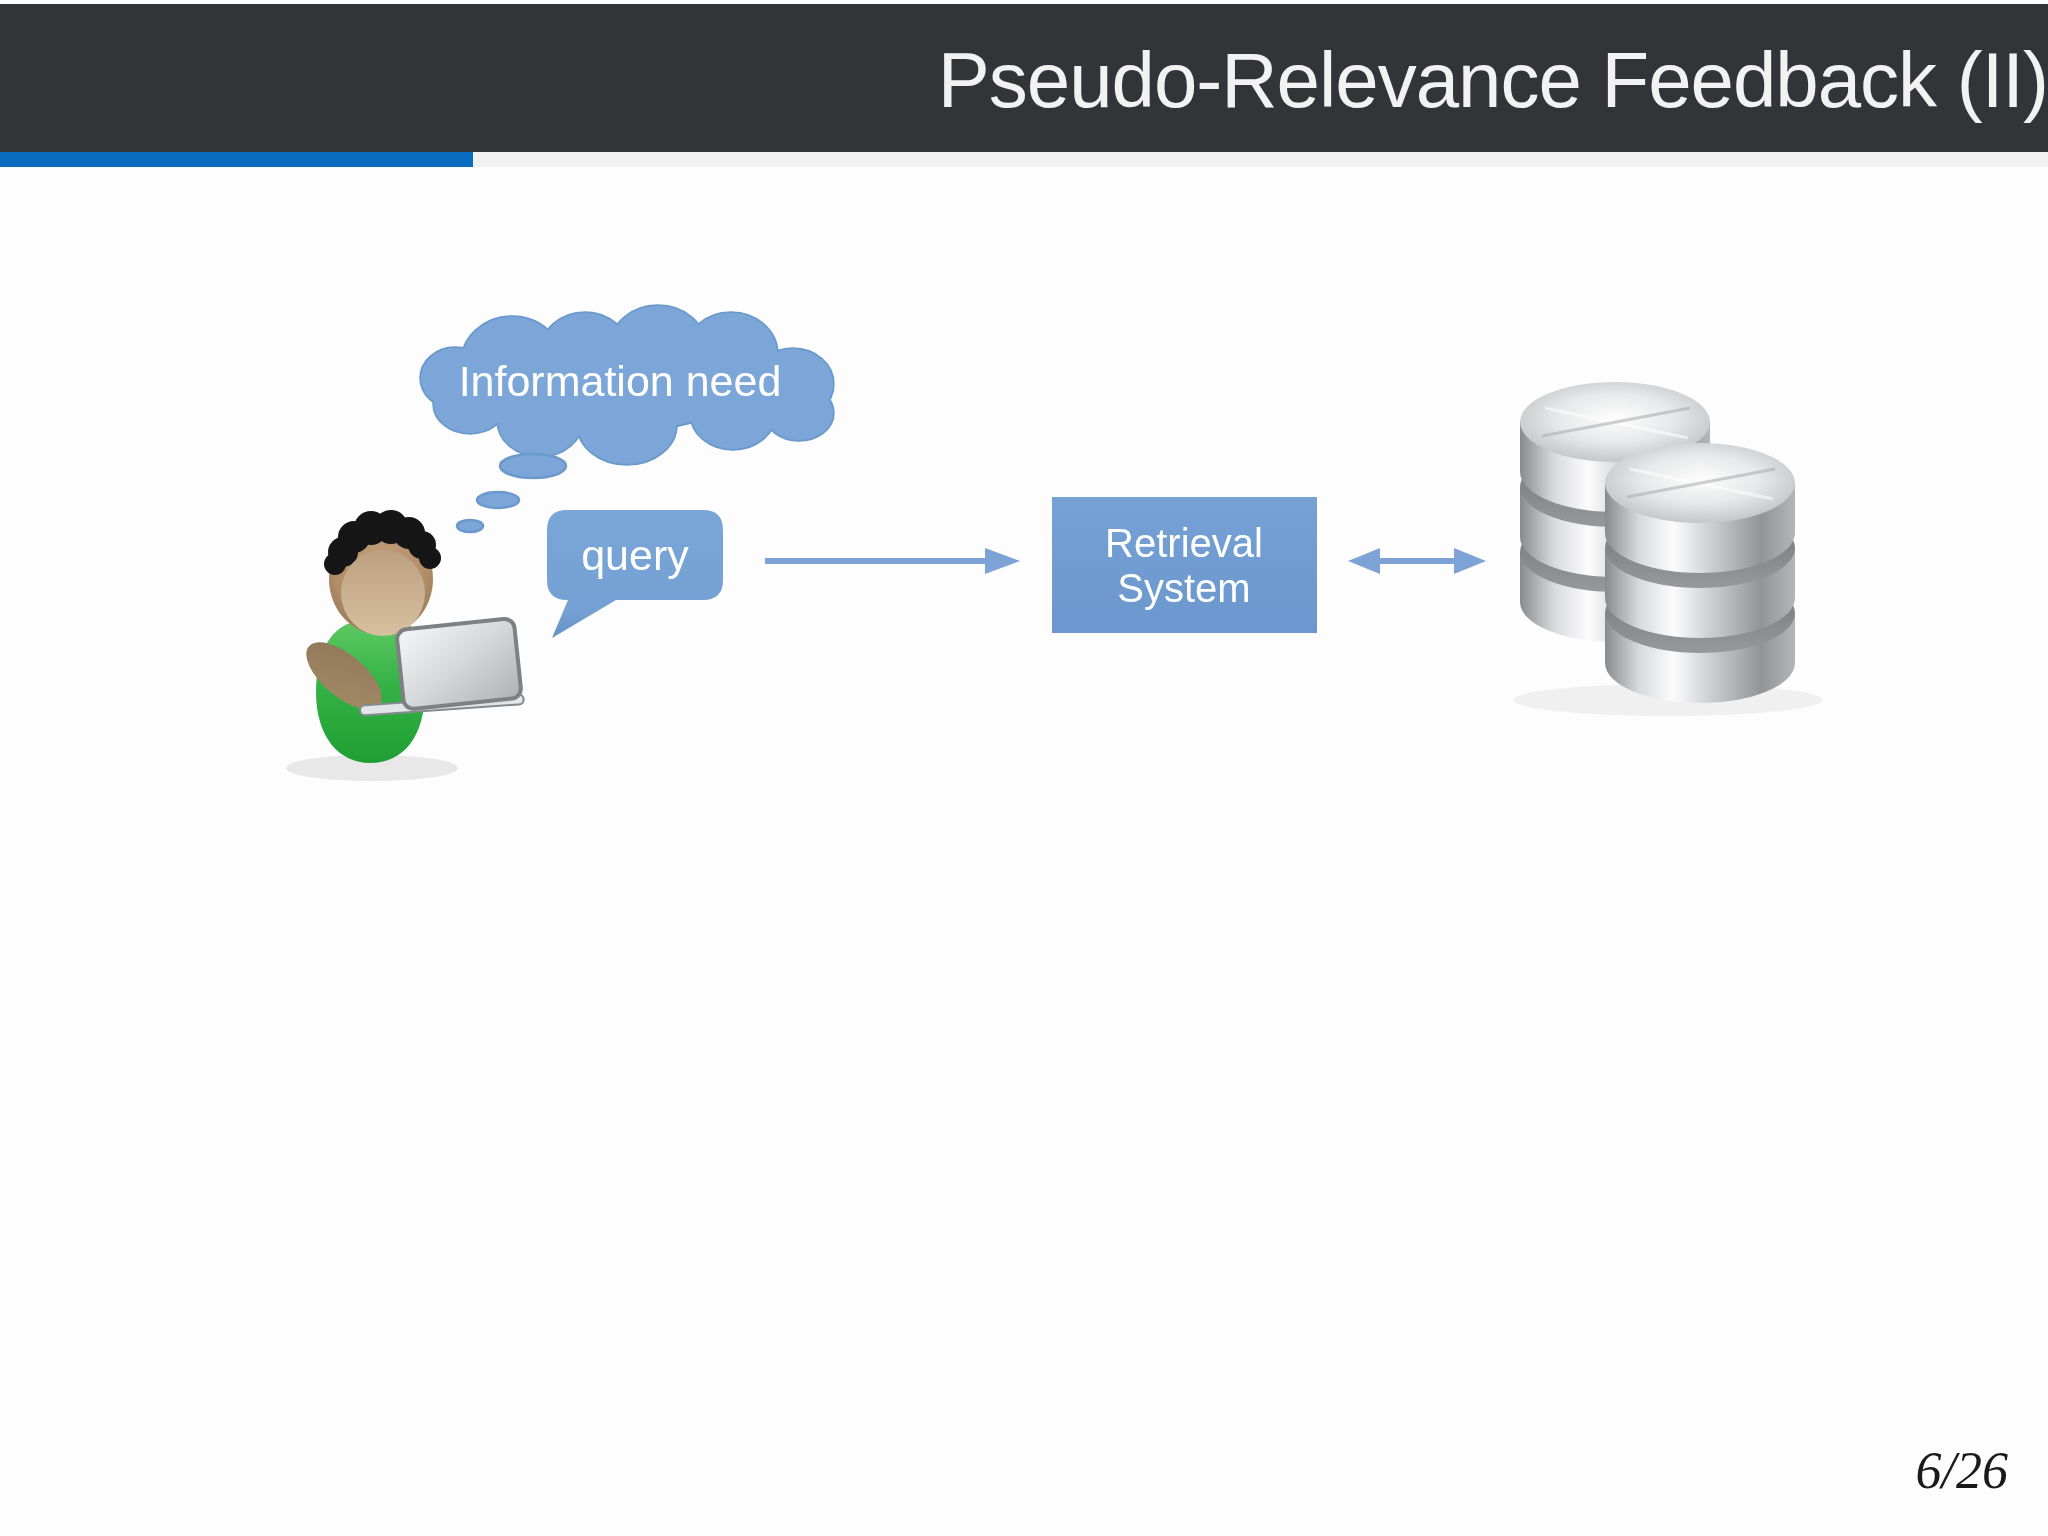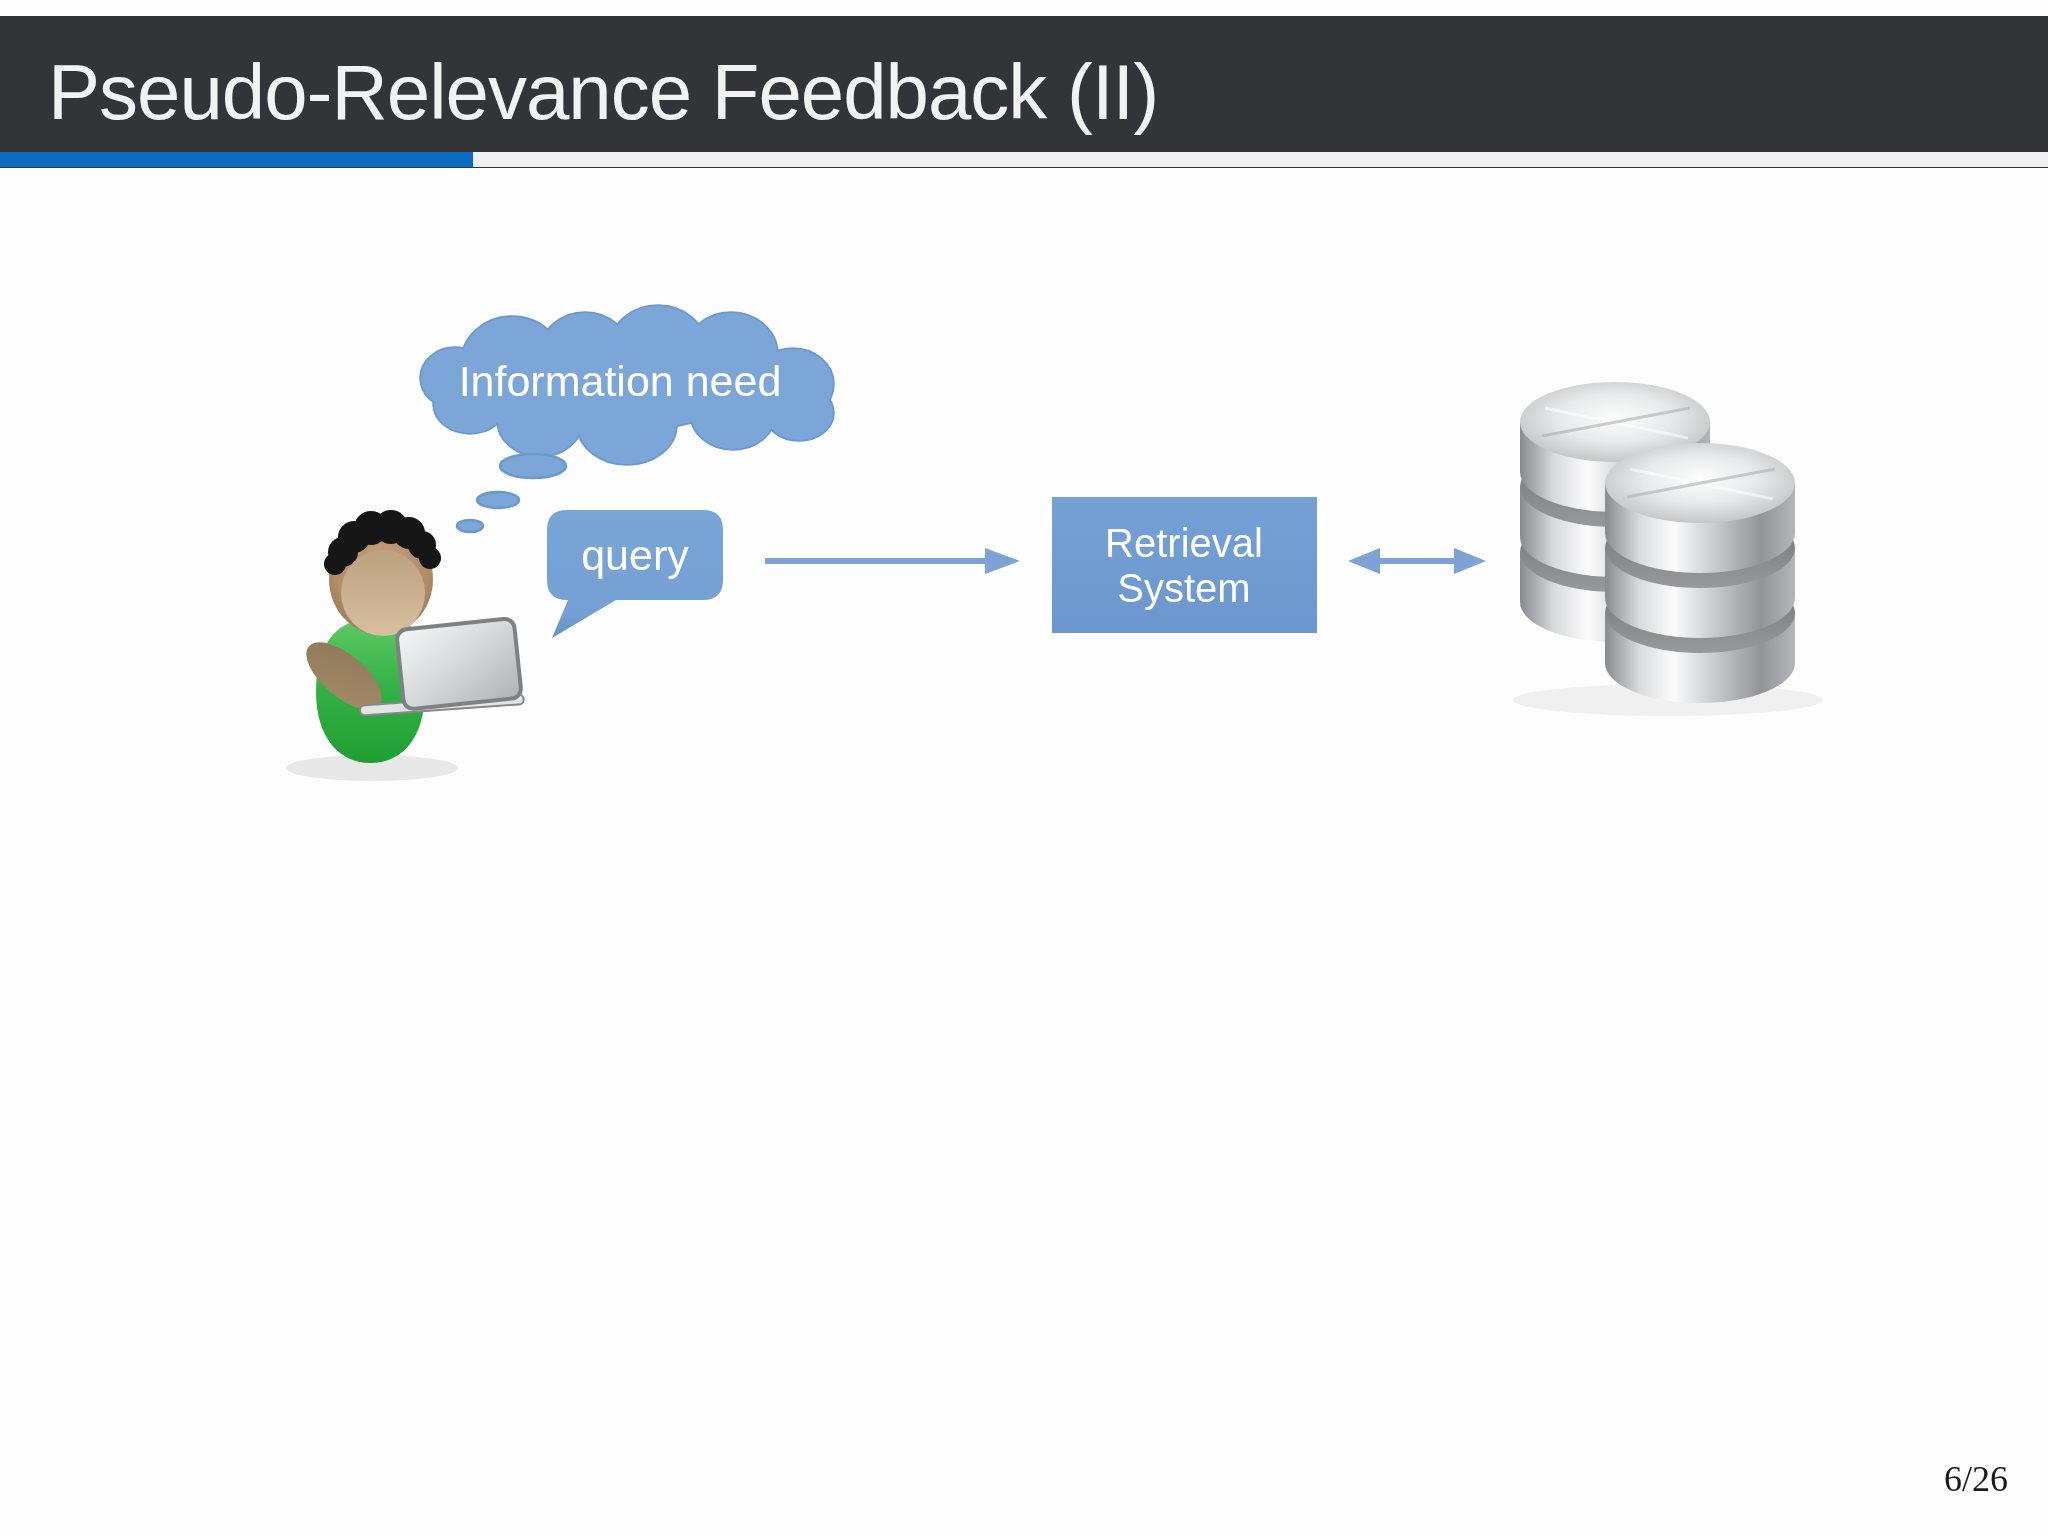--- a/index.html
+++ b/index.html
@@ -1,40 +1,41 @@
 <!DOCTYPE html>
 <html><head>
 <meta charset="utf-8">
 <style>
   html,body{margin:0;padding:0;background:#888;}
   .slide{
     position:relative;width:2048px;height:1536px;overflow:hidden;
     background:#fdfdfd;font-family:"Liberation Sans","DejaVu Sans",sans-serif;
   }
   .slide-header{
-    position:absolute;left:0;top:16px;width:2048px;height:152px;
+    position:absolute;left:0;top:4px;width:2048px;height:152px;
     background:#333437;display:flex;align-items:center;box-sizing:border-box;
-    padding-left:48px;
+    padding-left:18px;
+    justify-content:flex-end;
   }
   .slide-title{
     margin:0;font-size:78px;font-weight:400;letter-spacing:-1px;
     color:#f2f2f2;white-space:nowrap;
   }
   .progress-track{
     position:absolute;left:0;top:152px;width:2048px;height:15px;
     background:#f1f1f2;
   }
   .progress-fill{
     position:absolute;left:0;top:0;height:15px;width:0;background:#0a6cbe;
   }
   .diagram-svg{position:absolute;left:0;top:167px;width:2048px;height:1369px;}
   .page-number{
     position:absolute;right:40px;bottom:36px;
     font-family:"Liberation Serif","DejaVu Serif",serif;
-    font-size:36px;color:#1a1a1a;
+    font-size:52px;color:#1a1a1a;font-style:italic;
   }
   .cloud-label,.bubble-label,.box-label{
     fill:#ffffff;font-family:"Liberation Sans","DejaVu Sans",sans-serif;
   }
   .cloud-label{font-size:43px;}
   .bubble-label{font-size:43px;}
   .box-label{font-size:40px;}
 </style>
 </head>
 <body>

